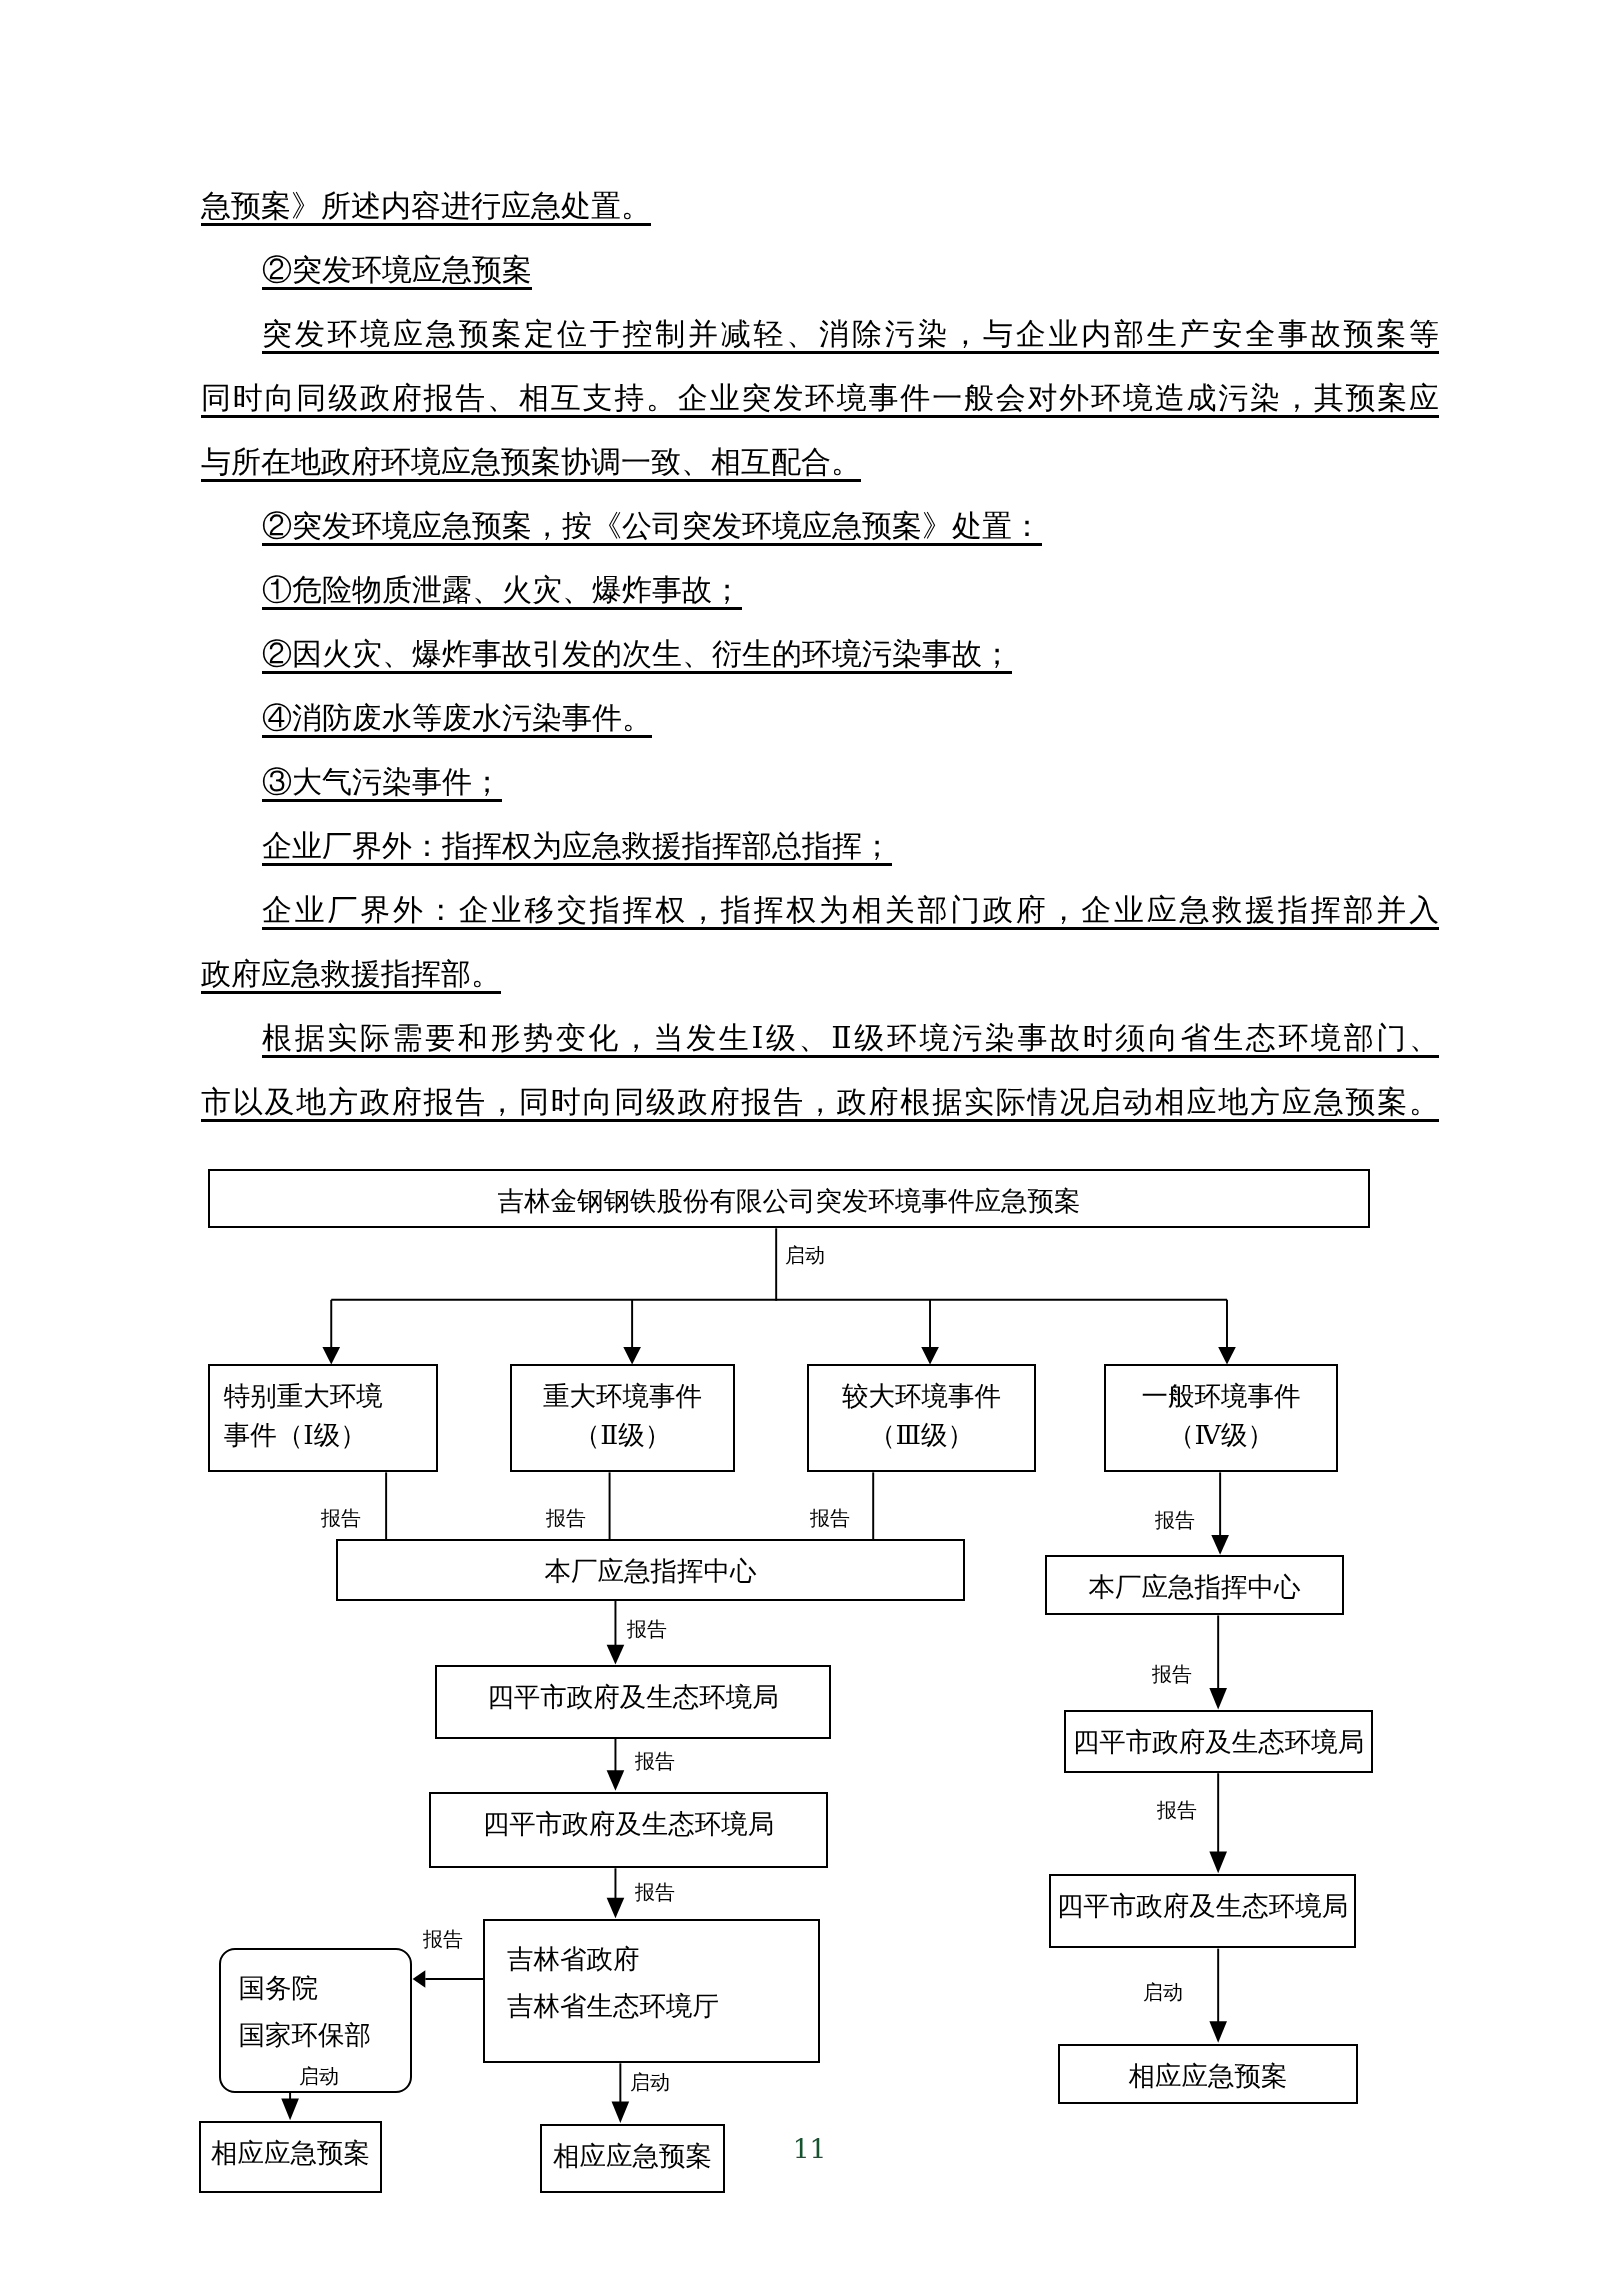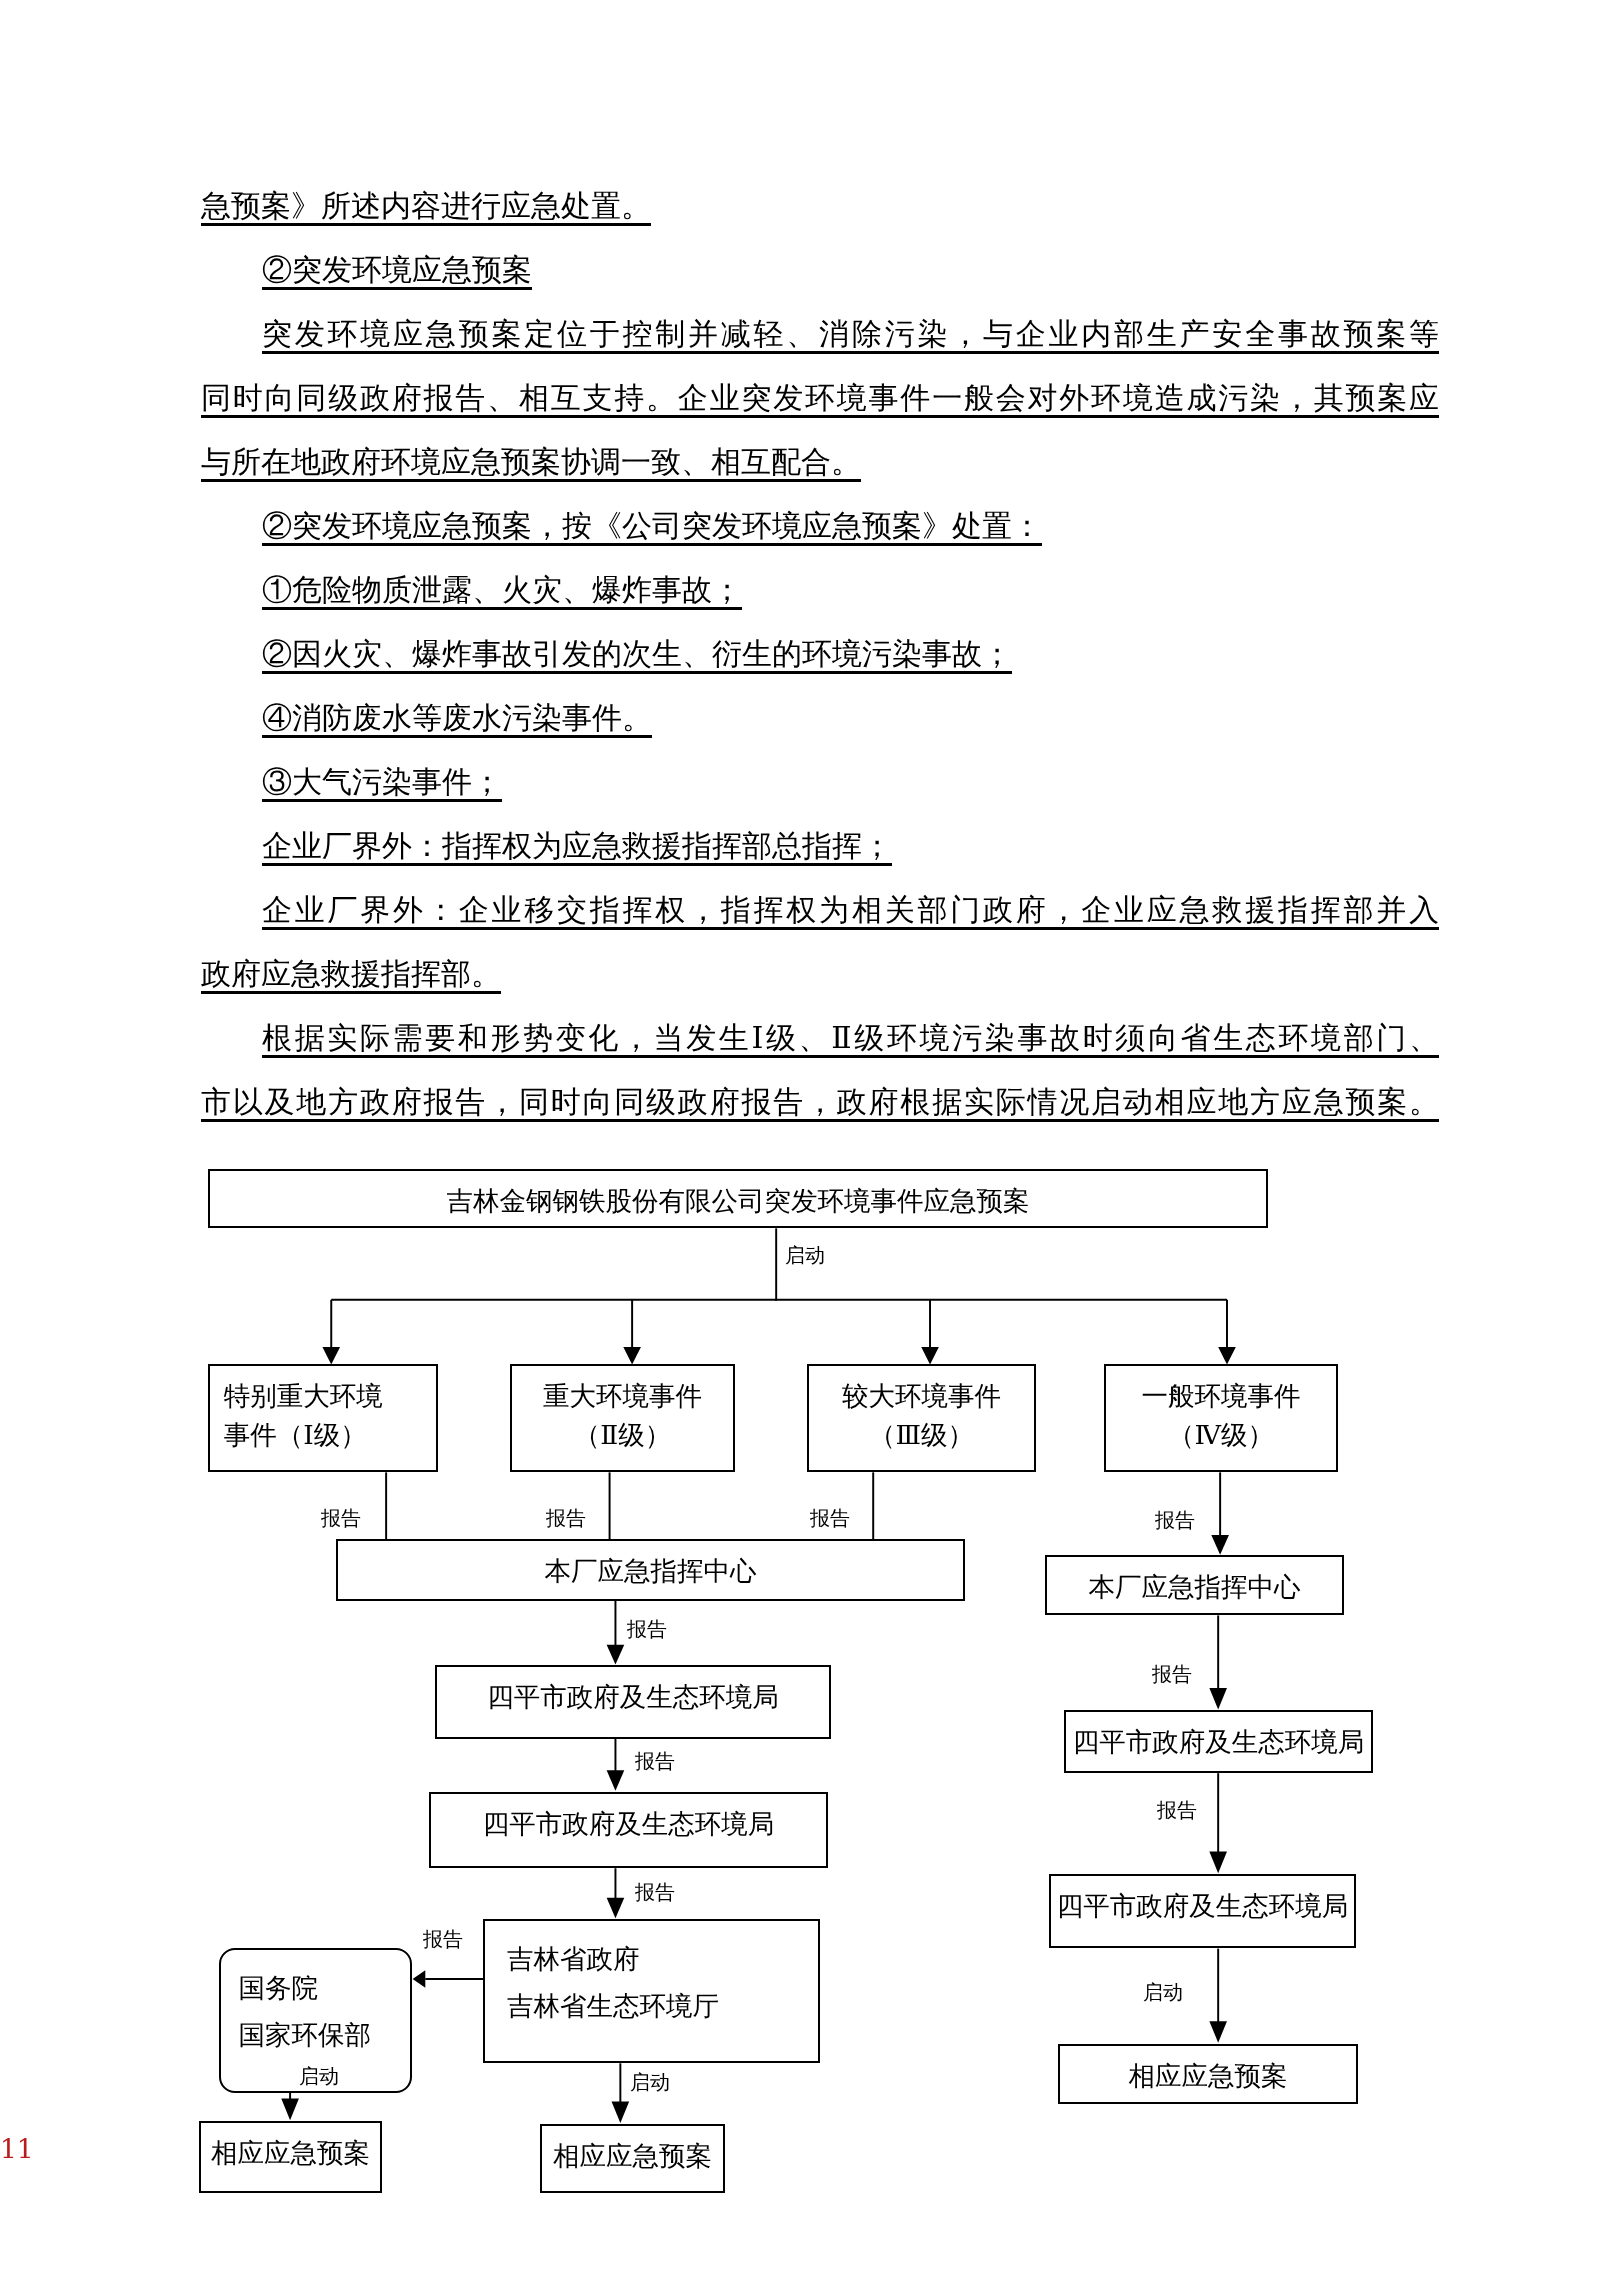--- a/index.html
+++ b/index.html
@@ -43,21 +43,21 @@
   }
   .fc-box.thick { border-width:2.9px; }
   .fc-box.left { text-align:left; }
   .fc-label {
     position:absolute;
     font-size:20px; line-height:33px;
     white-space:nowrap; color:#000000;
   }
   .pagenum {
     position:absolute; left:0; right:0; top:2133px;
-    text-align:left; font-size:26.5px; color:#b91c1c;
+    text-align:center; font-size:26.5px; color:#14532d;
   }
 </style>
 </head>
 <body>
 
 <div class="page">
 
   <div class="textblock">
     <div class="tl"><span>急预案》所述内容进行应急处置。</span></div>
     <div class="tl ind"><span>②突发环境应急预案</span></div>
@@ -114,21 +114,21 @@
       <polygon points="624,2144 642,2144 633,2166"></polygon>
 
     <line x1="1243" y1="1648" x2="1243" y2="1724"></line>
       <polygon points="1234,1722 1252,1722 1243,1744"></polygon>
     <line x1="1243" y1="1809" x2="1243" y2="1891"></line>
       <polygon points="1234,1889 1252,1889 1243,1911"></polygon>
     <line x1="1243" y1="1988" x2="1243" y2="2064"></line>
       <polygon points="1234,2062 1252,2062 1243,2084"></polygon>
   </svg>
 
-  <div class="fc-box" style="left:208px; top:1169px; width:1060px; height:59px;">
+  <div class="fc-box" style="left:208px; top:1169px; width:1162px; height:59px;">
     <span>吉林金钢钢铁股份有限公司突发环境事件应急预案</span>
   </div>
 
   <div class="fc-box left" style="left:208px; top:1364px; width:230px; height:108px; padding-left:13.7px;">
     <div>特别重大环境</div>
     <div>事件（Ⅰ级）</div>
   </div>
   <div class="fc-box" style="left:510px; top:1364px; width:225px; height:108px;">
     <div>重大环境事件</div>
     <div>（Ⅱ级）</div>

